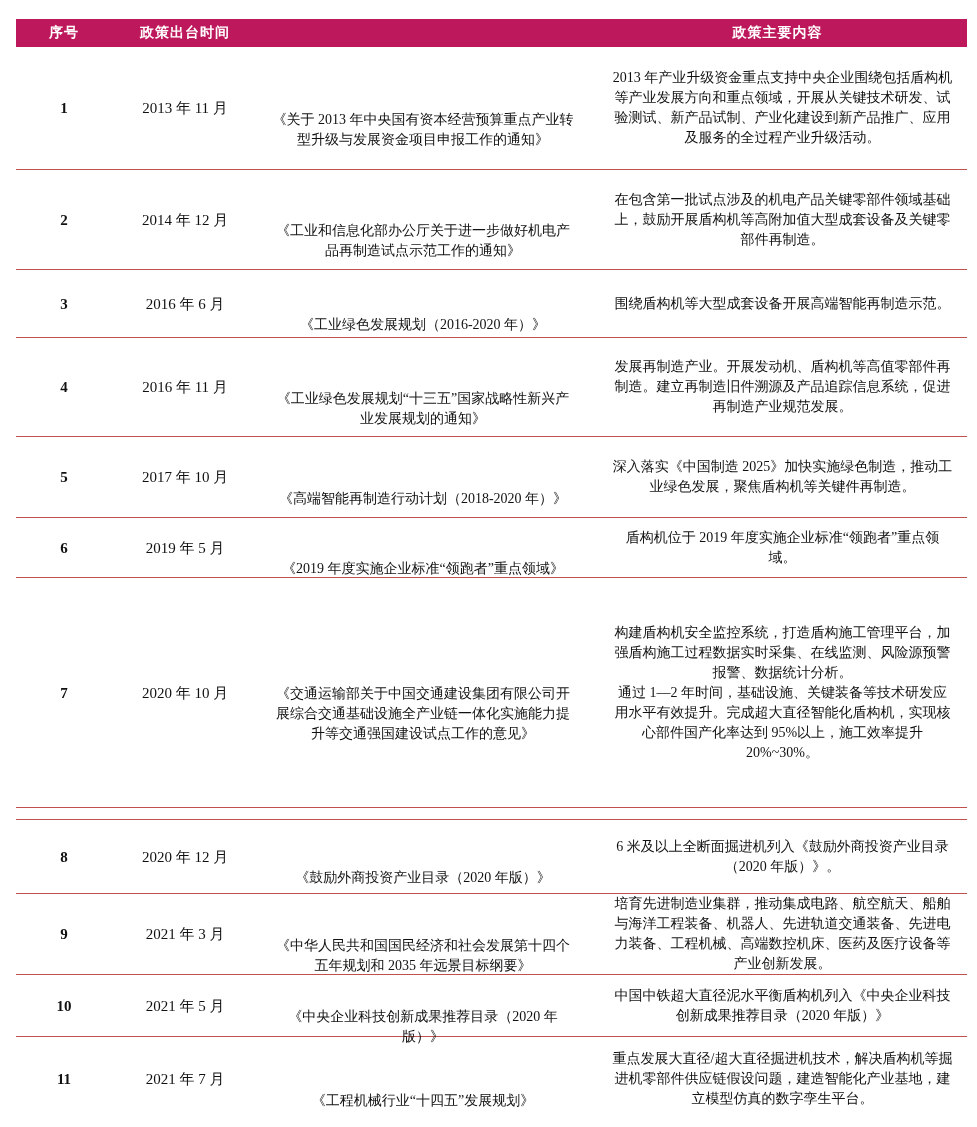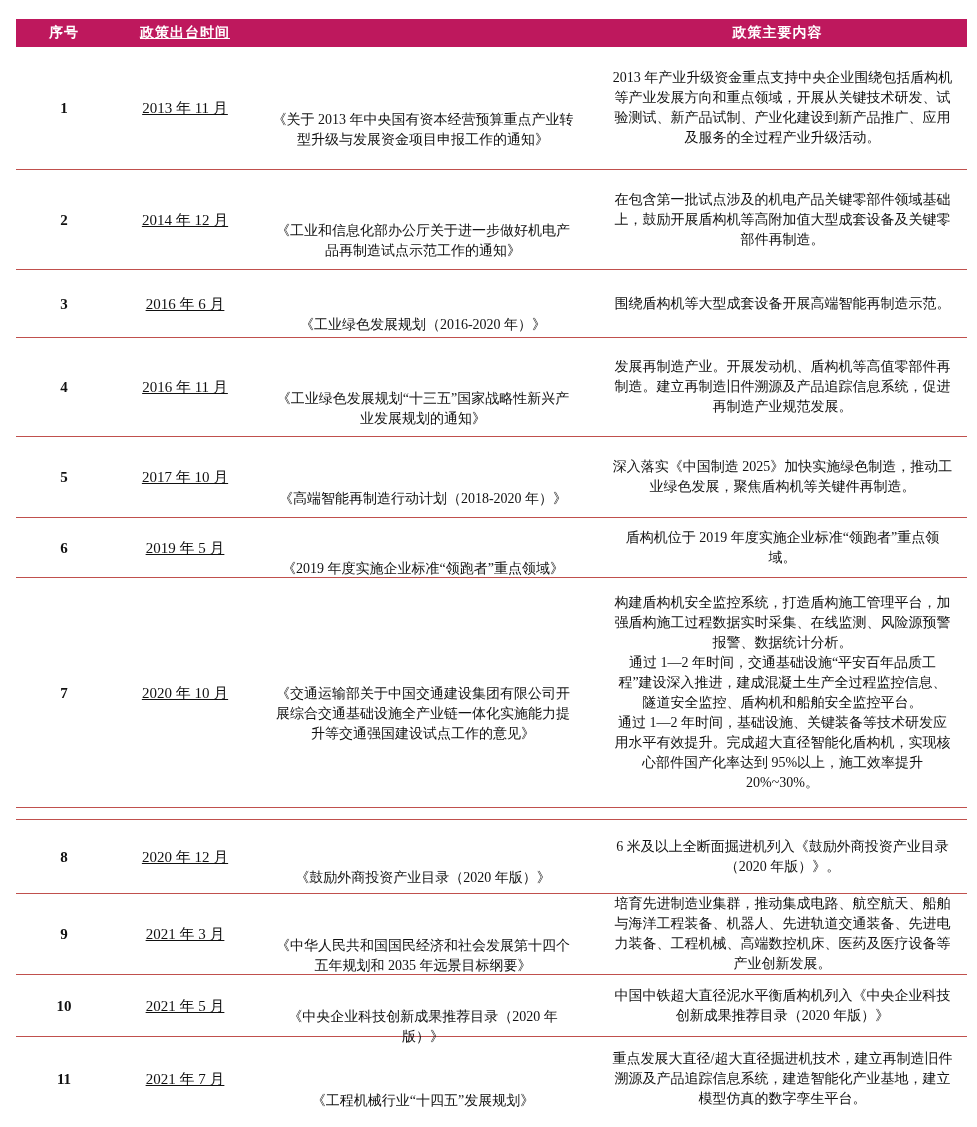--- a/index.html
+++ b/index.html
@@ -3,21 +3,21 @@
 <meta charset="utf-8">
 <style>
   html, body { margin: 0; padding: 0; background: #ffffff; }
   body { width: 977px; height: 1127px; position: relative; overflow: hidden;
          font-family: "DejaVu Serif", "Liberation Serif", serif; color: #111; }
   .table { position: absolute; left: 16px; top: 19px; width: 951px; }
   .hdr { display: flex; height: 28px; background: #be185d; color: #fff; font-weight: bold;
          font-size: 14px; align-items: center; }
   .hdr > div { text-align: center; letter-spacing: 1px; }
   .c0 { width: 96px; }
-  .c1 { width: 146px; text-decoration: underline; }
+  .c1 { width: 146px; }
   .c2 { width: 330px; margin-top: 43px; }
   .c3 { width: 379px; }
   .row { display: flex; align-items: center; border-bottom: 1.5px solid #c0504d; box-sizing: border-box; }
   .row > div { text-align: center; font-size: 14px; line-height: 20px; font-family: Liberation Serif, serif; }
   .row .c0 { font-weight: bold; font-family: "Liberation Serif", serif; font-size: 15px; }
   .row .c1 { font-family: "Liberation Serif", "DejaVu Serif", serif; font-size: 15px; }
   .row .c2 { padding: 0 14px; box-sizing: border-box; }
   .row .c3 { padding: 0 14px 0 24px; box-sizing: border-box; }
   .gap { height: 12px; border-bottom: 1.5px solid #c0504d; box-sizing: border-box; }
   .pline { display: block; }
@@ -86,21 +86,20 @@
         <span class="pline">盾构机位于 2019 年度实施企业标准“领跑者”重点领域。</span>
       </div>
   </div>
 
   <div class="row" style="height:230px">
     <div class="c0">7</div>
     <div class="c1">2020 年 10 月</div>
     <div class="c2">《交通运输部关于中国交通建设集团有限公司开展综合交通基础设施全产业链一体化实施能力提升等交通强国建设试点工作的意见》</div>
     <div class="c3">
       <span class="pline">构建盾构机安全监控系统，打造盾构施工管理平台，加强盾构施工过程数据实时采集、在线监测、风险源预警报警、数据统计分析。</span>
-      <span class="pline">通过 1—2 年时间，交通基础设施“平安百年品质工程”建设深入推进，建成混凝土生产全过程监控信息、隧道安全监控、盾构机和船舶安全监控平台。</span>
       <span class="pline">通过 1—2 年时间，基础设施、关键装备等技术研发应用水平有效提升。完成超大直径智能化盾构机，实现核心部件国产化率达到 95%以上，施工效率提升 20%~30%。</span>
     </div>
   </div>
 
   <div class="gap"></div>
 
   <div class="row" style="height:74px">
     <div class="c0">8</div>
     <div class="c1">2020 年 12 月</div>
     <div class="c2">《鼓励外商投资产业目录（2020 年版）》</div>
@@ -125,16 +124,16 @@
     <div class="c3">
         <span class="pline">中国中铁超大直径泥水平衡盾构机列入《中央企业科技创新成果推荐目录（2020 年版）》</span>
       </div>
   </div>
 
   <div class="row" style="height:84px; border-bottom:none">
     <div class="c0">11</div>
     <div class="c1">2021 年 7 月</div>
     <div class="c2">《工程机械行业“十四五”发展规划》</div>
     <div class="c3">
-        <span class="pline">重点发展大直径/超大直径掘进机技术，建立再制造旧件溯源及产品追踪信息系统，建造智能化产业基地，建立模型仿真的数字孪生平台。</span>
+        <span class="pline">重点发展大直径/超大直径掘进机技术，解决盾构机等掘进机零部件供应链假设问题，建造智能化产业基地，建立模型仿真的数字孪生平台。</span>
       </div>
   </div>
 </div>
 
 </body></html>

